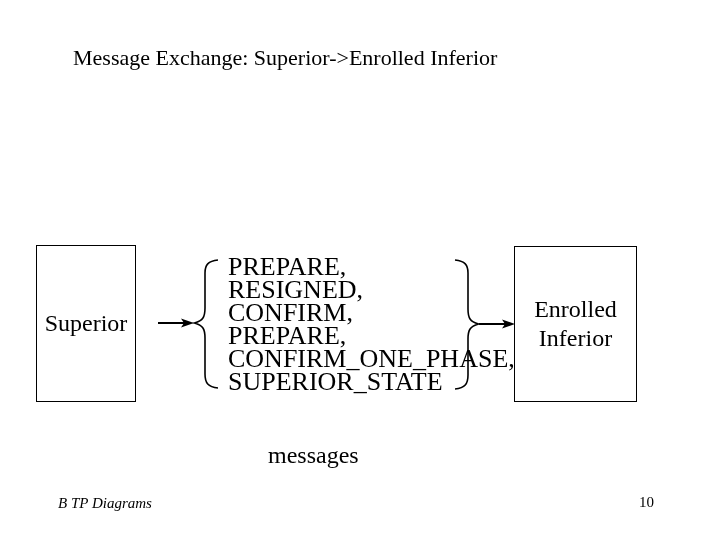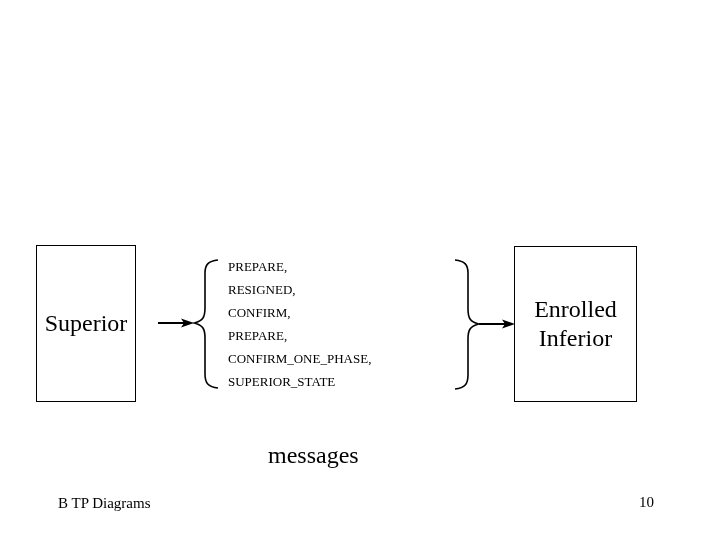--- a/index.html
+++ b/index.html
@@ -28,39 +28,40 @@
     font-size: 24px;
     box-sizing: border-box;
   }
   .node-box .label { text-align: center; line-height: 1.2; }
   .box-superior { left: 36px; top: 245px; width: 100px; height: 157px; }
   .box-inferior { left: 514px; top: 246px; width: 123px; height: 156px; }
   .messages-list {
     position: absolute;
     left: 228px;
     top: 255px;
-    font-size: 13px;
+    font-size: 26px;
     line-height: 23px;
     white-space: nowrap;
   }
   .messages-list .msg-line { display: block; }
   .messages-label {
     position: absolute;
     left: 268px;
     top: 428px;
     font-size: 24px;
     white-space: nowrap;
     margin-top: 14px;
   }
   .footer-text {
     position: absolute;
     left: 58px;
     top: 495px;
     font-size: 15px;
     white-space: nowrap;
+    font-style: italic;
   }
   .page-number {
     position: absolute;
     left: 639px;
     top: 494px;
     font-size: 15px;
   }
   svg.connectors {
     position: absolute;
     left: 0;
@@ -68,20 +69,21 @@
     width: 720px;
     height: 540px;
     pointer-events: none;
   }
 </style>
 </head>
 <body>
 
 <div class="slide">
 
+  <div class="title">Message Exchange: Superior-&gt;Enrolled Inferior</div>
 
   <svg class="connectors" viewBox="0 0 720 540">
 
     <g>
       <line x1="158" y1="323" x2="184" y2="323" stroke="#000000" stroke-width="2"></line>
       <polygon points="194,323 181,318.5 184,323 181,327.5" fill="#000000"></polygon>
     </g>
 
     <path d="M 218 260 C 208 261, 205 265, 205 273 L 205 308 C 205 317, 203 320.5, 194.5 323 C 203 325.5, 205 329, 205 338 L 205 374 C 205 383, 208 387, 218 388" fill="none" stroke="#000000" stroke-width="1.6"></path>
 

